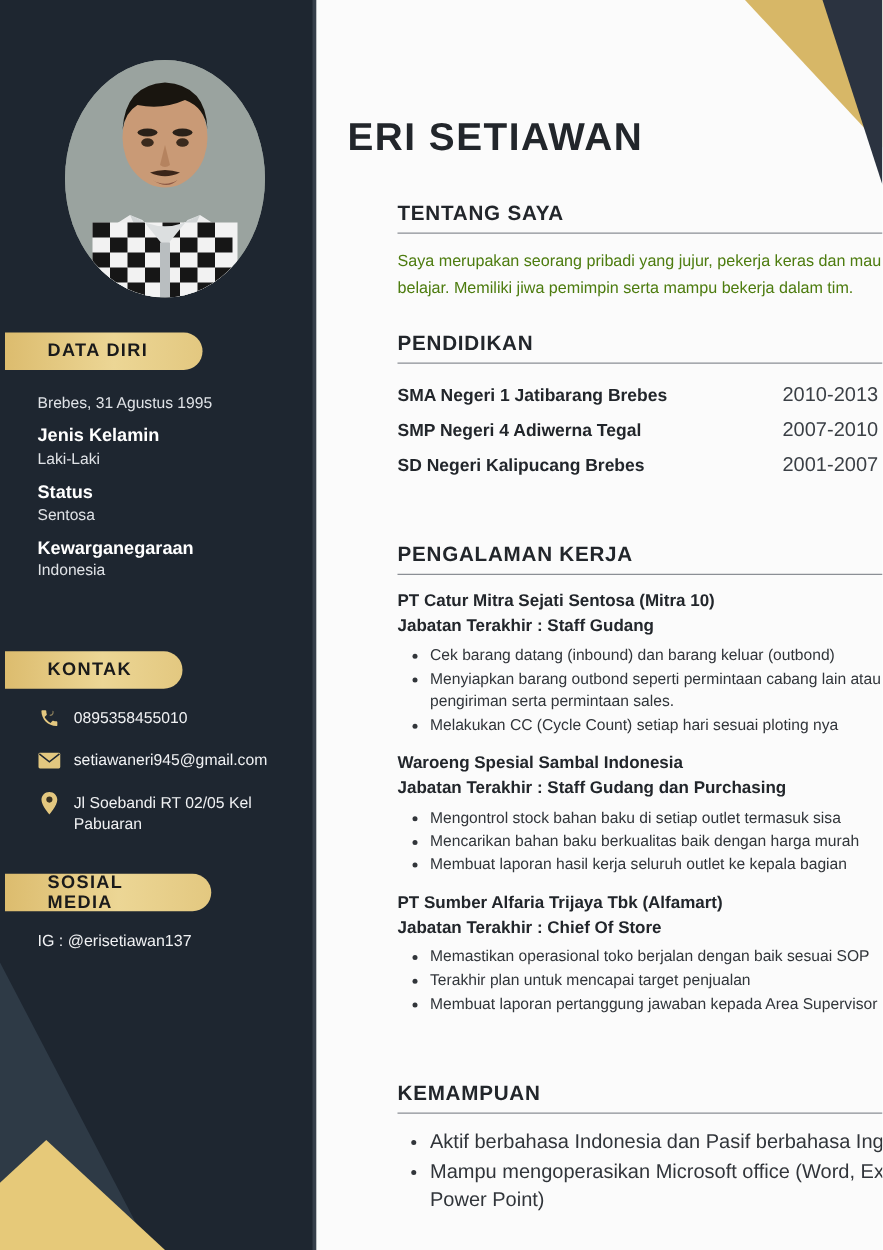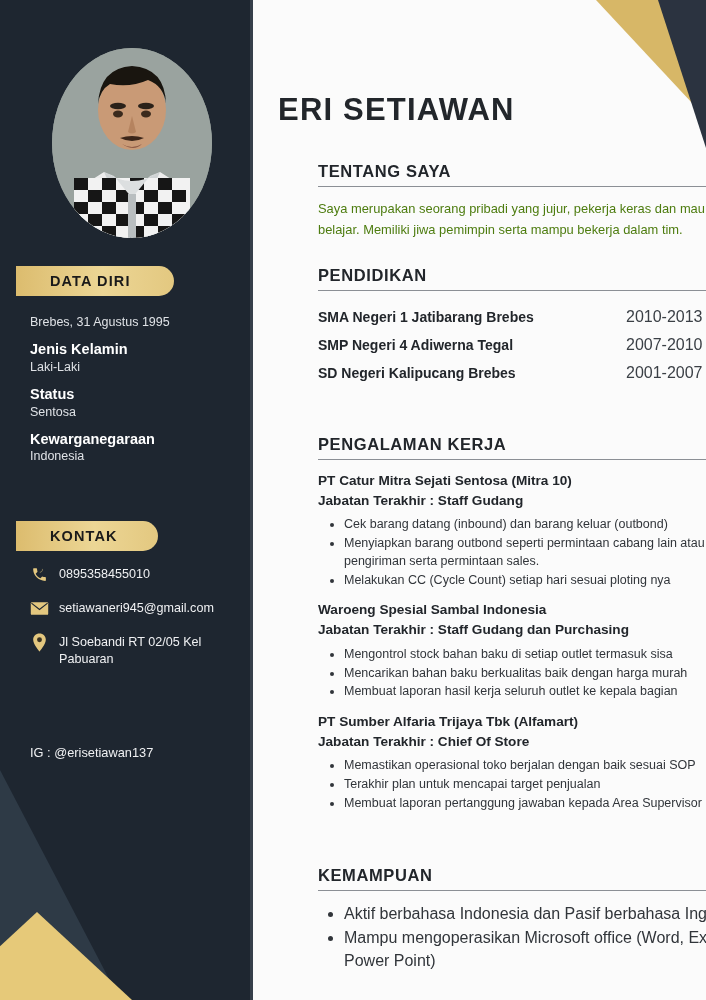--- a/index.html
+++ b/index.html
@@ -63,21 +63,21 @@
     position:absolute; left:52px; top:48px;
     width:160px; height:190px;
     border-radius:50%;
     overflow:hidden;
     background:#8e9793;
   }
   .photo-wrap svg { display:block; width:160px; height:190px; }
 
   
   .pill {
-    position:absolute; left:16px;
+    position:absolute; left:4px;
     height:30px;
     padding:0 26px 0 34px;
     display:flex; align-items:center;
     border-top-right-radius:16px;
     border-bottom-right-radius:16px;
     background:linear-gradient(90deg,#dcbc6e 0%,#ecd695 55%,#e3c880 100%);
     color:#1a1a1a;
     font-size:14.5px; font-weight:bold;
     letter-spacing:1.1px;
   }
@@ -266,20 +266,21 @@
         <span class="contact-icon">
           <svg width="15" height="19" viewBox="0 0 16 21">
             <path d="M8 0.6C4 0.6 1 3.6 1 7.5c0 5 7 13 7 13s7-8 7-13c0-3.9-3-6.9-7-6.9z" fill="#e3c77f"></path>
             <circle cx="8" cy="7.4" r="2.7" fill="#3a3222"></circle>
           </svg>
         </span>
         <span class="contact-text">Jl Soebandi RT 02/05 Kel Pabuaran</span>
       </div>
     </div>
 
+    <div class="pill" id="pill-sosial">SOSIAL MEDIA</div>
     <div id="sosial-value">IG : @erisetiawan137</div>
   </div>
 
   <div class="main">
 
     <div class="name">ERI SETIAWAN</div>
 
     <div class="sec" id="sec-about">
       <div class="section-h">TENTANG SAYA</div>
       <div class="about-text">Saya merupakan seorang pribadi yang jujur, pekerja keras dan mau belajar. Memiliki jiwa pemimpin serta mampu bekerja dalam tim.</div>

